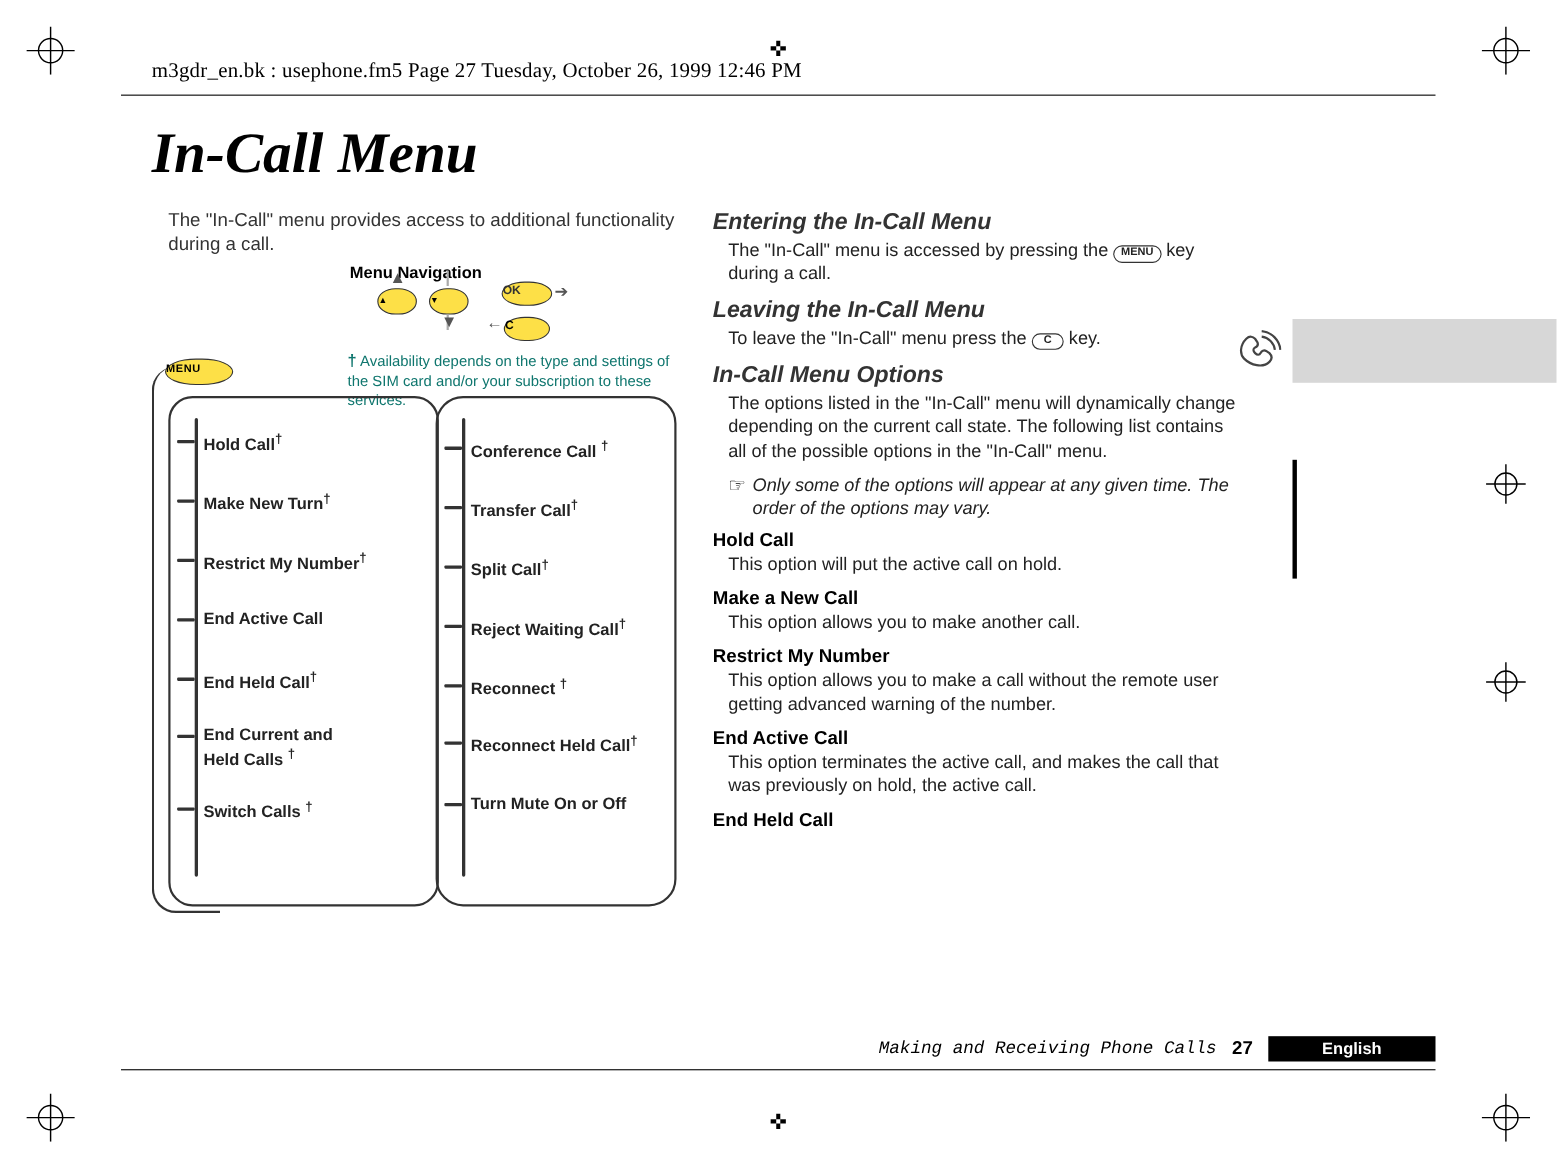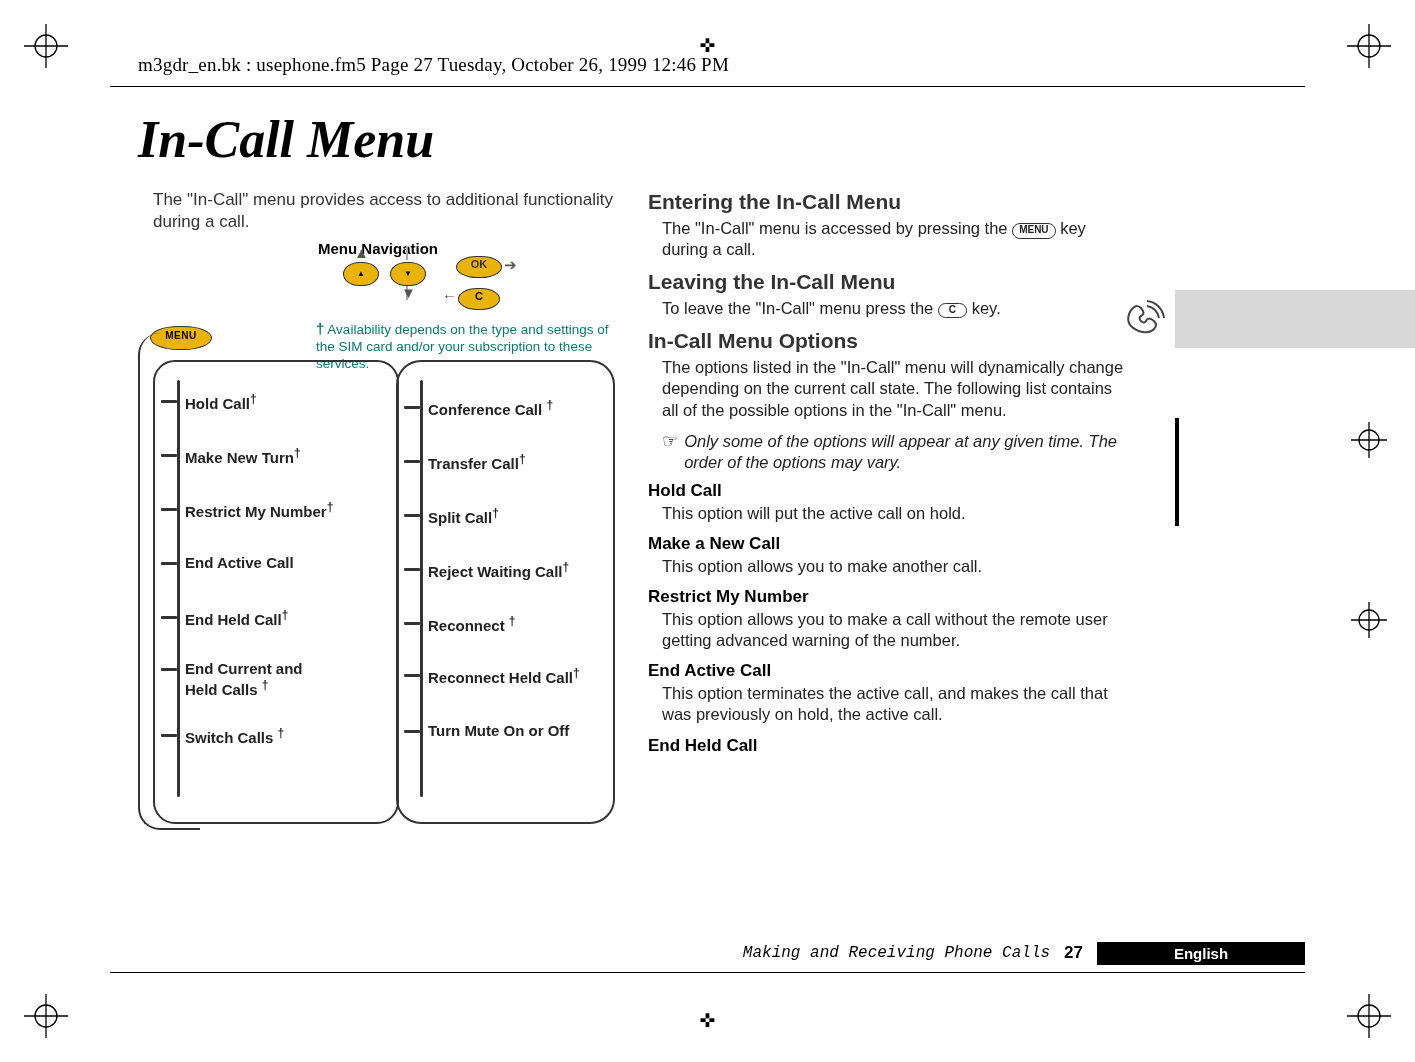--- a/index.html
+++ b/index.html
@@ -54,21 +54,21 @@
   }
   .diagram{
     position:absolute;left:138px;top:238px;width:480px;height:590px;
   }
   .diag-title{
     position:absolute;left:50%;top:2px;transform:translateX(-50%);
     font-weight:bold;font-size:15px;
   }
   
   .kbtn{position:absolute;border:1.6px solid #333;border-radius:50%/55%;
-    font-size:11px;text-align:center;line-height:1;background:#eab308;}
+    font-size:11px;line-height:1;background:#fde047;}
   .btn-up{left:205px;top:24px;width:34px;height:22px;}
   .btn-up:after{content:"\25B2";font-size:8px;position:relative;top:4px;}
   .btn-down{left:252px;top:24px;width:34px;height:22px;}
   .btn-down:after{content:"\25BC";font-size:8px;position:relative;top:4px;}
   .btn-ok{left:318px;top:18px;width:44px;height:20px;font-weight:bold;color:#333;}
   .btn-ok span{position:relative;top:2px;font-size:11px;}
   .btn-c{left:320px;top:50px;width:40px;height:20px;font-weight:bold;}
   .btn-c span{position:relative;top:2px;font-size:11px;}
   .btn-menu{left:12px;top:88px;width:60px;height:22px;}
   .btn-menu span{position:relative;top:3px;font-size:10px;font-weight:bold;letter-spacing:0.5px;}
@@ -107,21 +107,21 @@
   
   .outer-arc{
     position:absolute;left:0px;top:95px;width:60px;height:495px;
     border:2.4px solid #333;border-right:none;border-radius:22px 0 0 22px;
     border-top:none;
   }
   
   .rcol{position:absolute;left:648px;top:190px;width:485px;font-size:17px;}
   .section-head{
     font-family:"Segoe UI","Helvetica Neue",Arial,sans-serif;
-    font-weight:bold;color:#333;font-size:21px;
+    font-weight:bold;font-style:italic;color:#333;font-size:21px;
     margin:0 0 4px 0;
   }
   .body-text{margin:0 0 10px 14px;line-height:1.28;color:#222;font-size:16.5px;}
   .capsule{
     display:inline-block;border:1.4px solid #333;border-radius:10px;
     font-size:10px;padding:0 6px 1px 6px;vertical-align:1px;font-weight:bold;
     font-family:Arial,sans-serif;
   }
   .note-row{display:flex;margin:0 0 8px 14px;}
   .note-icon{flex:0 0 auto;font-size:18px;margin-right:6px;line-height:1.2;}
@@ -139,21 +139,21 @@
   }
   
   .footer{
     position:absolute;left:648px;right:110px;top:940px;height:26px;
     display:flex;align-items:center;justify-content:flex-end;gap:14px;
   }
   .footer .ftitle{font-family:Liberation Mono, monospace;font-style:italic;font-size:16px;}
   .footer .fpage{font-weight:bold;font-size:17px;}
   .footer .flang{
     background:#000;color:#fff;font-weight:bold;font-size:15px;
-    padding:3px 44px;min-width:120px;text-align:center;
+    padding:3px 16px;min-width:120px;text-align:center;
   }
 </style>
 </head>
 <body>
 
 <div class="reg reg-tl">
   <svg viewBox="0 0 44 44">
       <circle cx="22" cy="22" r="11" fill="none" stroke="#000" stroke-width="1.3"></circle>
       <line x1="22" y1="0" x2="22" y2="44" stroke="#000" stroke-width="1.3"></line>
       <line x1="0" y1="22" x2="44" y2="22" stroke="#000" stroke-width="1.3"></line>

